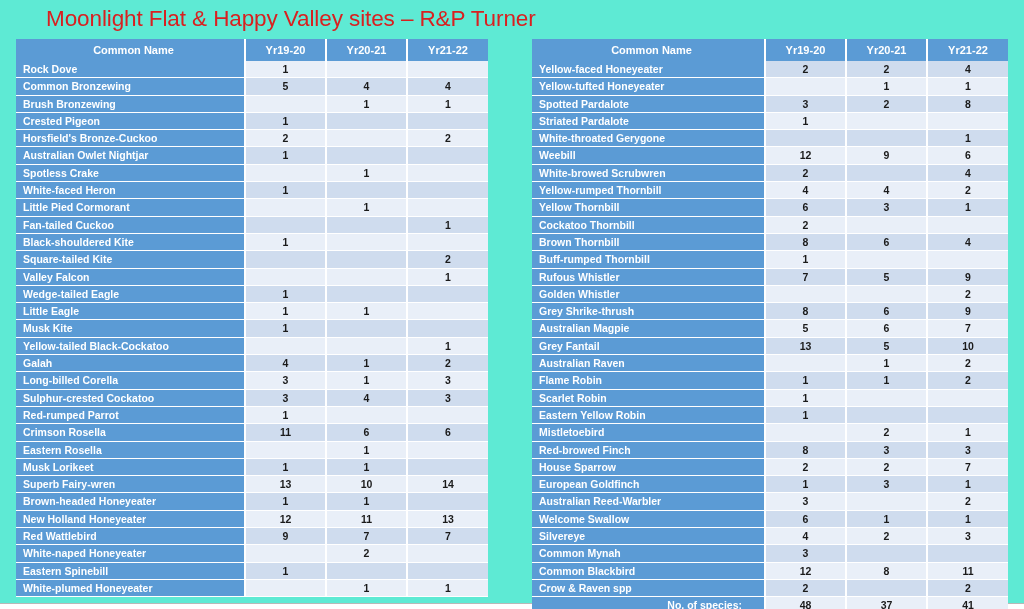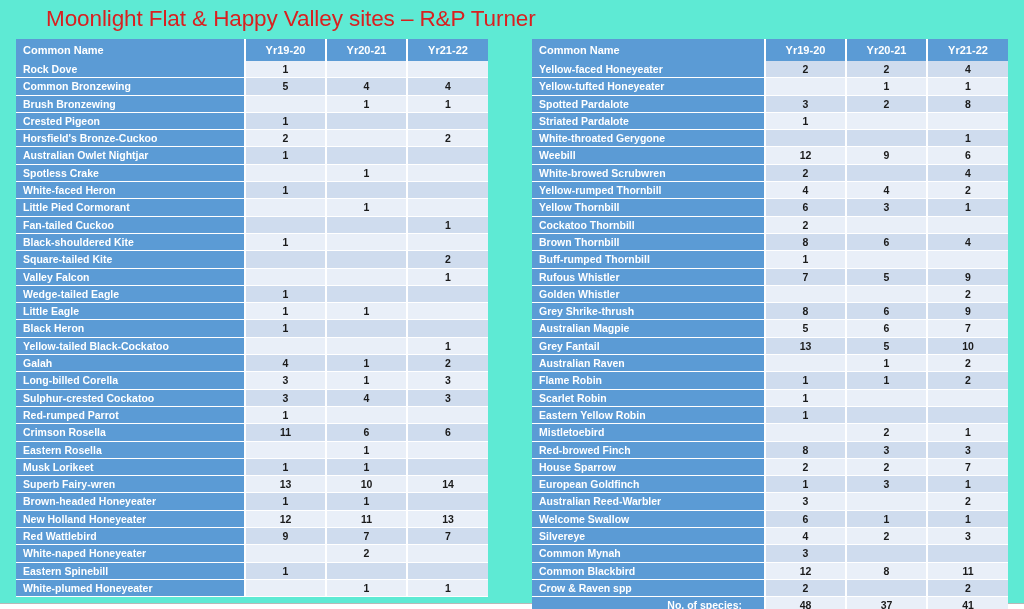--- a/index.html
+++ b/index.html
@@ -65,21 +65,21 @@
   .bird-table thead th {
     background: #5b9bd5;
     color: #ffffff;
     height: 22px;
     line-height: 22px;
     font-size: 11px;
     border-right: 2px solid #ffffff;
   }
   .bird-table thead th:last-child { border-right: none; }
   .bird-table thead th.h-name {
-    text-align: left;
+    text-align: center;
     padding-left: 7px;
   }
   .bird-table thead th.h-yr { text-align: center; }
 
   
   .bird-table td.name-cell {
     background: #5b9bd5;
     color: #ffffff;
     text-align: left;
     padding-left: 7px;
@@ -213,21 +213,21 @@
           <td class="val"></td>
           <td class="val"></td>
         </tr>
         <tr class="even">
           <td class="name-cell">Little Eagle</td>
           <td class="val">1</td>
           <td class="val">1</td>
           <td class="val"></td>
         </tr>
         <tr class="odd">
-          <td class="name-cell">Black Heron</td>
+          <td class="name-cell">Musk Kite</td>
           <td class="val">1</td>
           <td class="val"></td>
           <td class="val"></td>
         </tr>
         <tr class="even">
           <td class="name-cell">Yellow-tailed Black-Cockatoo</td>
           <td class="val"></td>
           <td class="val"></td>
           <td class="val">1</td>
         </tr>

